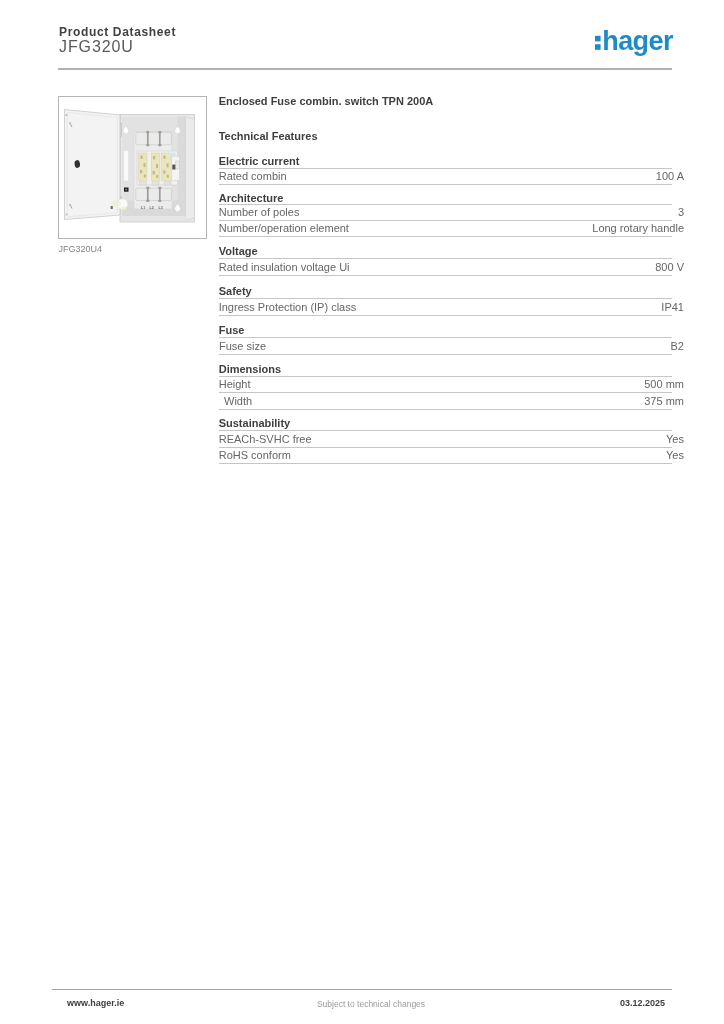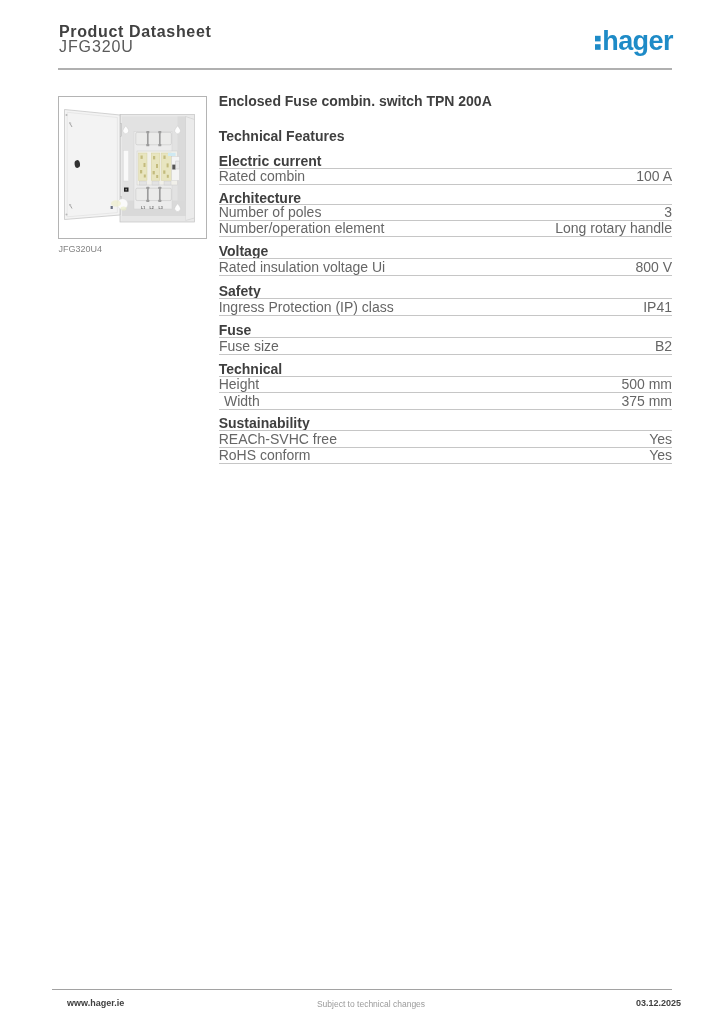--- a/index.html
+++ b/index.html
@@ -1,29 +1,29 @@
 <!DOCTYPE html>
 <html><head>
 <meta charset="utf-8">
 <style>
   html,body{margin:0;padding:0}
   body{width:724px;height:1024px;position:relative;background:#fff;font-family:"Liberation Sans",sans-serif;overflow:hidden}
   .abs{position:absolute;white-space:nowrap}
-  .t10{font-size:14px;line-height:10px}
+  .t10{font-size:11px;line-height:10px}
   .t9{font-size:9px;line-height:9px}
   .b{font-weight:bold}
   .dk{color:#3f3f3f}
   .md{color:#666}
   .line{position:absolute;left:218.7px;width:453.5px;height:1px;background:#c6c6c6}
-  .val{position:absolute;right:52px;text-align:right}
+  .val{position:absolute;right:40px;text-align:right}
 </style>
 </head>
 <body>
 
-<div class="abs b" style="left:59px;top:23.7px;font-size:16px;line-height:16px;color:#414141;letter-spacing:0.65px">Product Datasheet</div>
+<div class="abs b" style="left:59px;top:23.7px;font-size:12px;line-height:16px;color:#414141;letter-spacing:0.65px">Product Datasheet</div>
 <div class="abs" style="left:59px;top:39.3px;font-size:16px;line-height:16px;color:#5a5a5a;letter-spacing:0.9px">JFG320U</div>
 
 <div class="abs" style="left:594px;top:28.4px;width:82px;height:29px">
 <svg width="82" height="29" viewBox="0 0 82 29">
   <rect x="1" y="7.8" width="5.6" height="5.6" fill="#1e8bc7"></rect>
   <rect x="1" y="16.2" width="5.6" height="5.6" fill="#1e8bc7"></rect>
   <text x="8.2" y="21.8" font-family="Liberation Sans, sans-serif" font-size="27" font-weight="bold" fill="#1e8bc7" letter-spacing="-0.55">hager</text>
 </svg>
 </div>
 
@@ -177,34 +177,34 @@
 <div class="abs t10 md" style="left:218.7px;top:301.5px">Ingress Protection (IP) class</div>
 <div class="val t10 md" style="top:301.5px">IP41</div>
 <div class="line" style="top:314.5px"></div>
 
 <div class="abs t10 b dk" style="left:218.7px;top:325px">Fuse</div>
 <div class="line" style="top:336.8px"></div>
 <div class="abs t10 md" style="left:219px;top:340.6px">Fuse size</div>
 <div class="val t10 md" style="top:340.6px">B2</div>
 <div class="line" style="top:353.6px"></div>
 
-<div class="abs t10 b dk" style="left:218.7px;top:364.1px">Technical</div>
+<div class="abs t10 b dk" style="left:218.7px;top:364.1px">Dimensions</div>
 <div class="line" style="top:375.9px"></div>
 <div class="abs t10 md" style="left:218.7px;top:379.3px">Height</div>
 <div class="val t10 md" style="top:379.3px">500 mm</div>
 <div class="line" style="top:392.3px"></div>
 <div class="abs t10 md" style="left:224px;top:395.5px">Width</div>
 <div class="val t10 md" style="top:395.5px">375 mm</div>
 <div class="line" style="top:408.5px"></div>
 
 <div class="abs t10 b dk" style="left:218.7px;top:418.4px">Sustainability</div>
 <div class="line" style="top:430.2px"></div>
 <div class="abs t10 md" style="left:218.7px;top:433.8px">REACh-SVHC free</div>
 <div class="val t10 md" style="top:433.8px">Yes</div>
 <div class="line" style="top:446.8px"></div>
 <div class="abs t10 md" style="left:218.7px;top:450.2px">RoHS conform</div>
 <div class="val t10 md" style="top:450.2px">Yes</div>
 <div class="line" style="top:463.2px"></div>
 
 <div class="abs" style="left:52px;top:988.5px;width:620px;height:1px;background:#a2a2a2"></div>
 <div class="abs t9 b" style="left:67px;top:999.4px;color:#404040">www.hager.ie</div>
 <div class="abs" style="left:281px;top:999.8px;width:180px;text-align:center;font-size:8.5px;line-height:8.5px;color:#9b9b9b">Subject to technical changes</div>
-<div class="abs t9 b" style="right:43px;top:999.4px;color:#404040;text-align:left">03.12.2025</div>
+<div class="abs t9 b" style="right:59px;top:999.4px;color:#404040;text-align:left">03.12.2025</div>
 
 </body></html>

